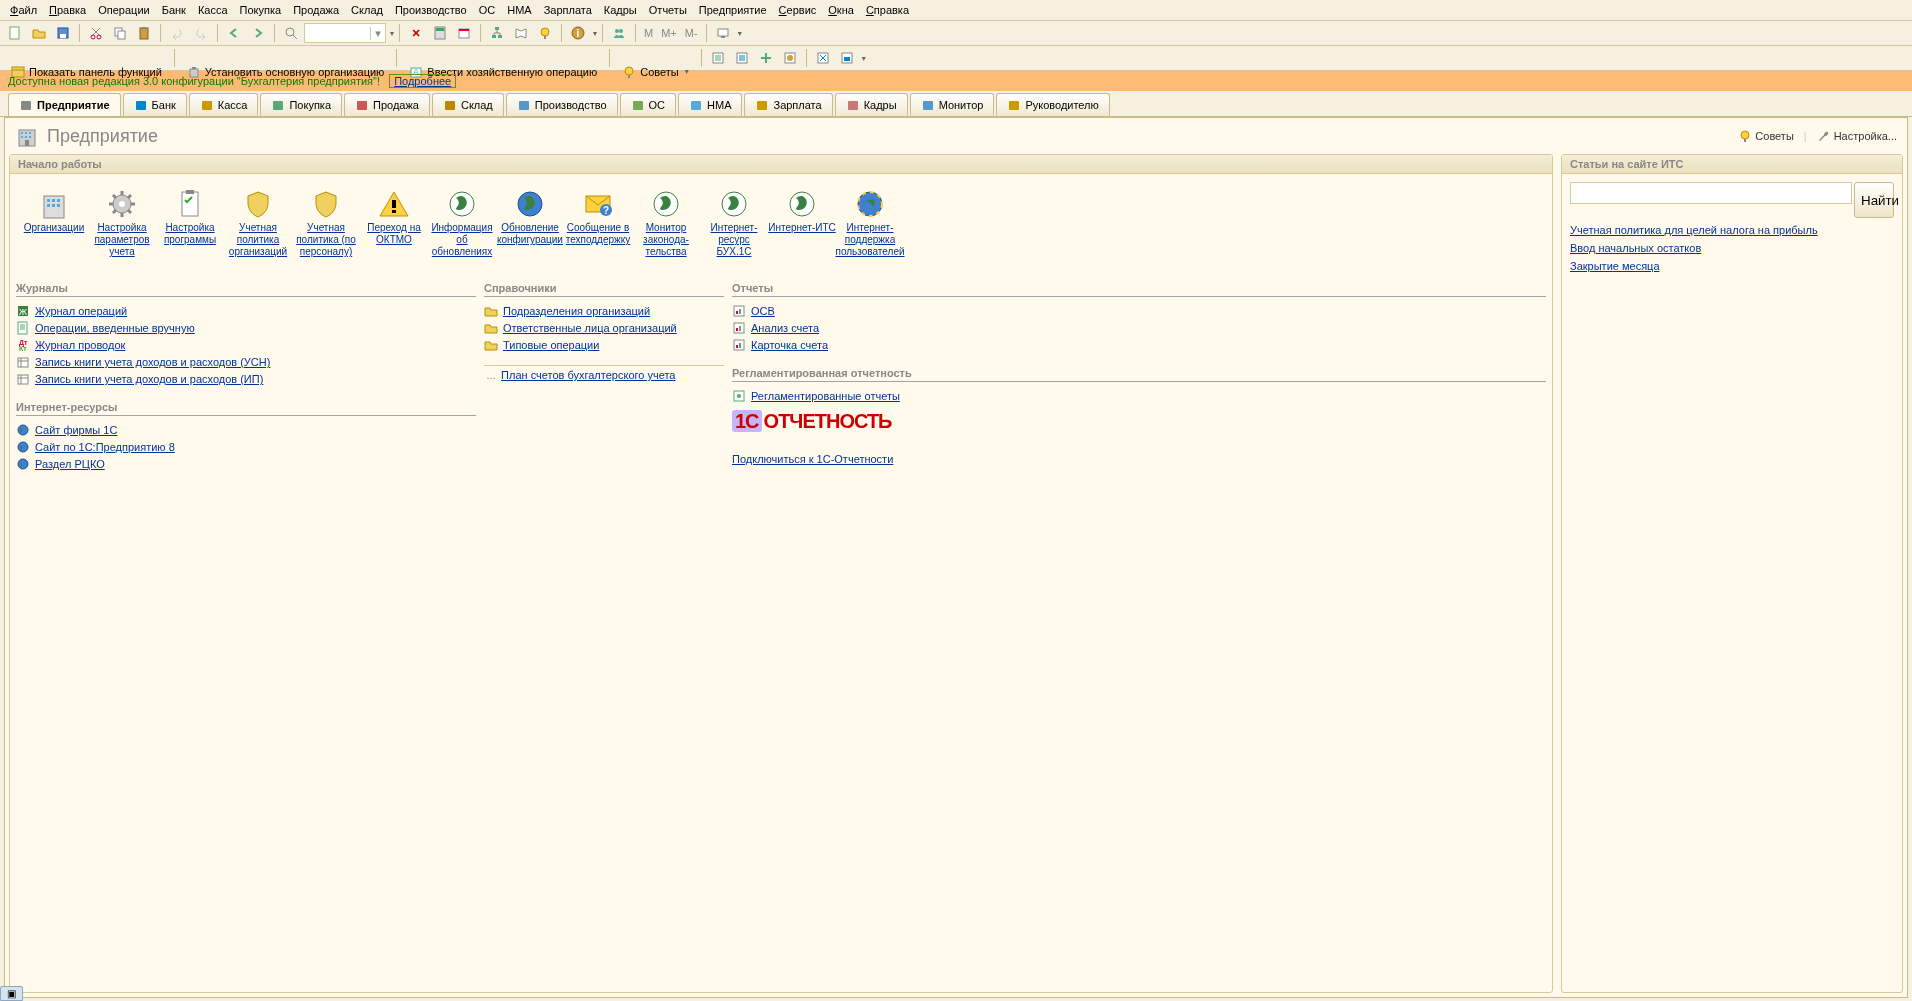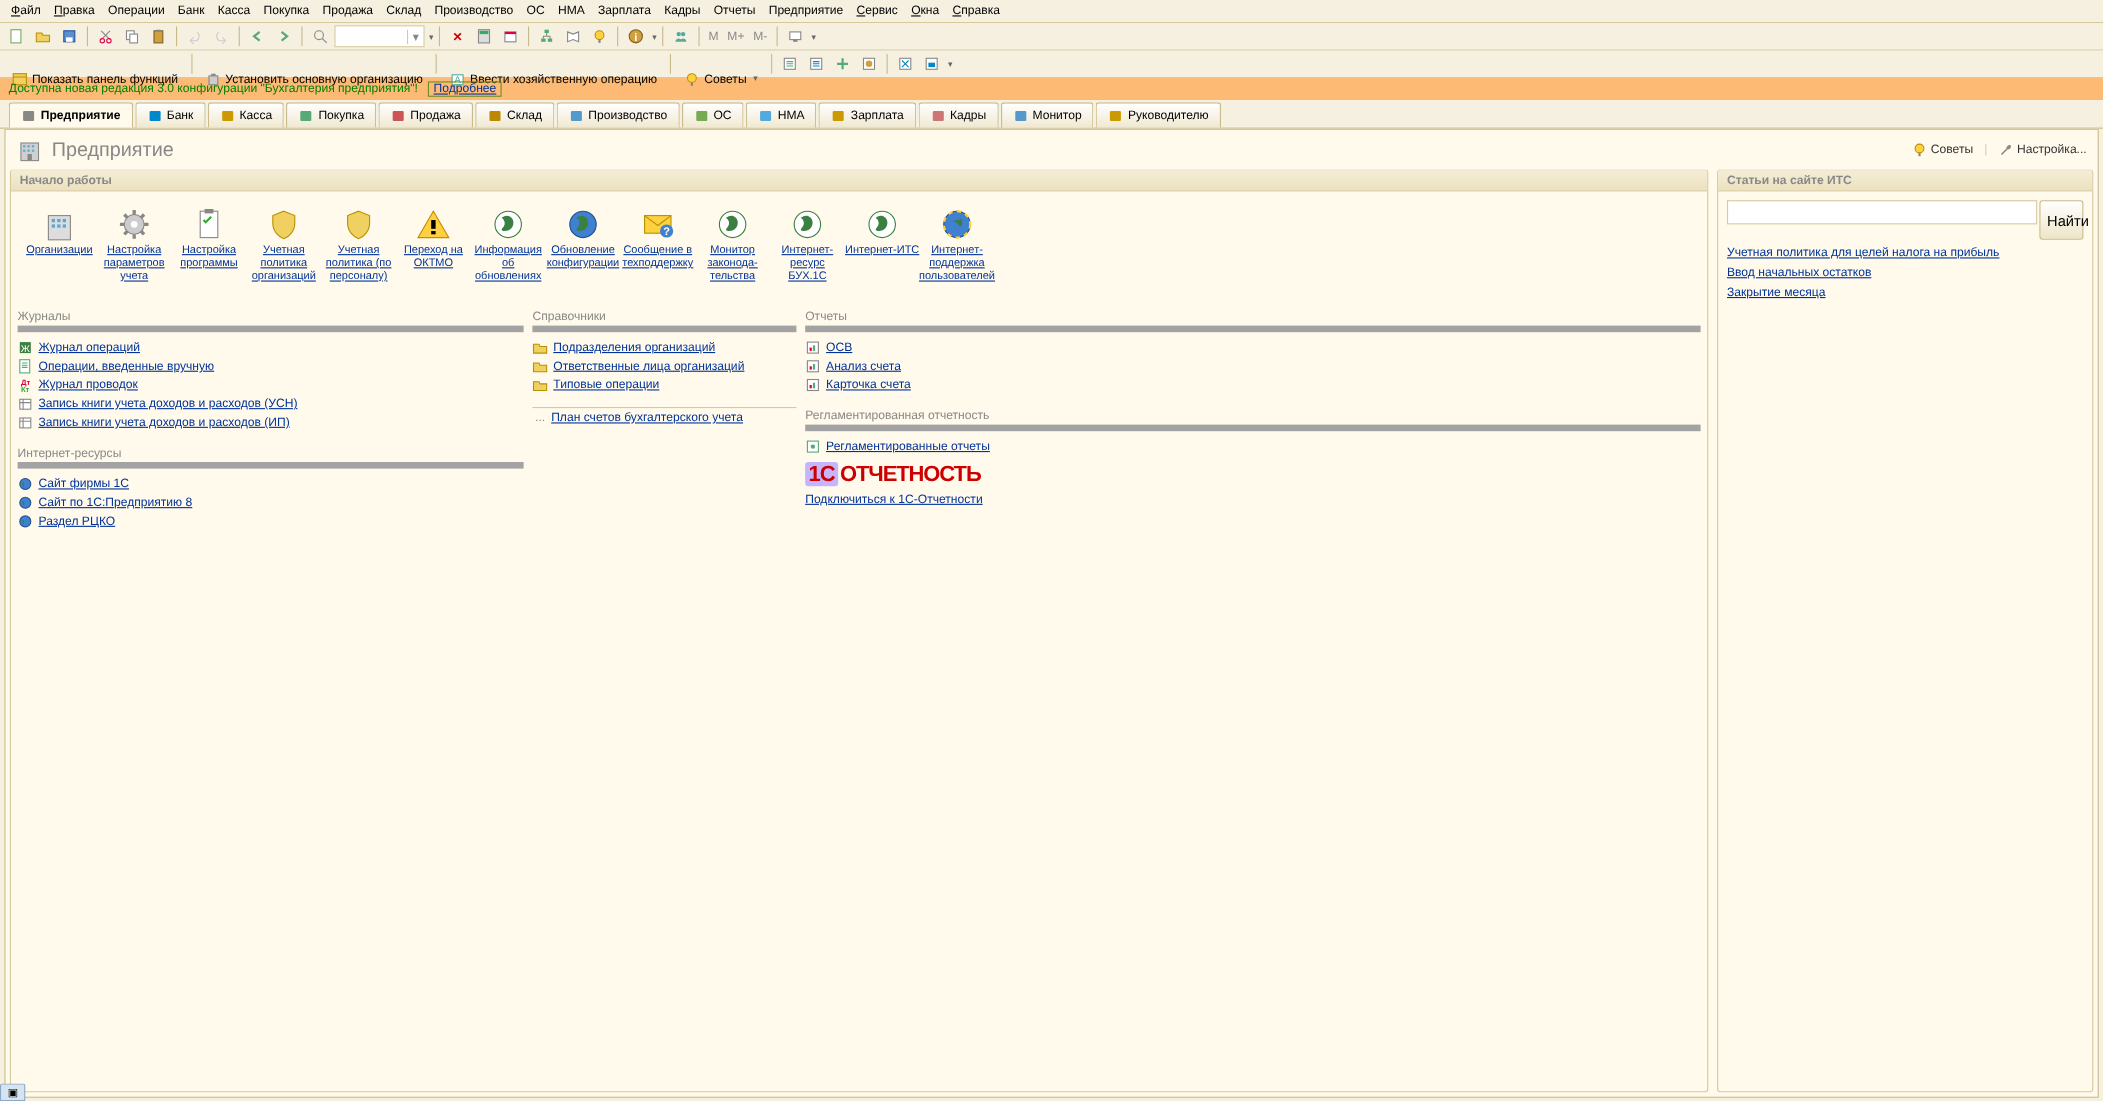--- a/index.html
+++ b/index.html
@@ -36,21 +36,21 @@
 .search-row input{flex:1;border:1px solid #d6c99a;height:18px;}
 .search-row button{width:40px;height:36px;border:1px solid #c8ba8b;background:linear-gradient(to bottom,#fff,#eee5c8);border-radius:3px;cursor:pointer;}
 .its-links{margin-top:6px;}
 .its-links a{display:block;margin:6px 0;}
 .bottom-row{display:flex;gap:8px;margin-top:8px;height:330px;}
 .col-panel{flex:0 0 auto;}
 .col1{width:460px;}
 .col2{width:240px;}
 .col3{flex:1;}
 .sub-panel{margin-bottom:6px;}
-.sub-header{color:#888;font-weight:normal;border-bottom:6px solid #a3a3a3;padding:2px 0;}
+.sub-header{color:#888;font-weight:bold;border-bottom:1px solid #a3a3a3;padding:2px 0;}
 .link-list{padding:4px 0;}
 .link-list .li{display:flex;align-items:center;gap:5px;margin:3px 0;}
 .li-icon{width:14px;height:14px;display:inline-flex;align-items:center;justify-content:center;}
 .logo-1c{color:#cc0000;font-size:20px;font-weight:bold;letter-spacing:-1px;}
 .logo-1c .num{background:#c4b5fd;color:#cc0000;border-radius:3px;padding:0 3px;margin-right:2px;}
 .taskbar{position:fixed;bottom:0;left:0;background:#d6e4f0;border:1px solid #8ca8c8;font-size:10px;padding:1px 6px;border-radius:2px 2px 0 0;}
 .drop-arrow{font-size:8px;margin-left:2px;color:#666;}
 .combo{border:1px solid #d6c99a;height:18px;width:80px;background:#fff;display:flex;align-items:center;}
 .combo .arr{width:14px;text-align:center;color:#888;border-left:1px solid #d6c99a;}
 svg{display:block;}
@@ -739,21 +739,21 @@
                         <rect x="2" y="2" width="10" height="10" fill="#fff" stroke="#5a7"></rect>
                         <circle cx="7" cy="7" r="2" fill="#5a7"></circle>
                       </svg>
                     </span>
                   <a>Регламентированные отчеты</a>
                 </div>
               </div>
               <div class="logo-1c">
                 <span class="num">1С</span><span>ОТЧЕТНОСТЬ</span>
               </div>
-              <div style="margin-top:5px">
+              <div style="margin-top:20px">
                 <a>Подключиться к 1С-Отчетности</a>
               </div>
             </div>
           </div>
         </div>
       </div>
 
       <div class="panel its-panel">
         <div class="panel-header">Статьи на сайте ИТС</div>
         <div class="its-body">

